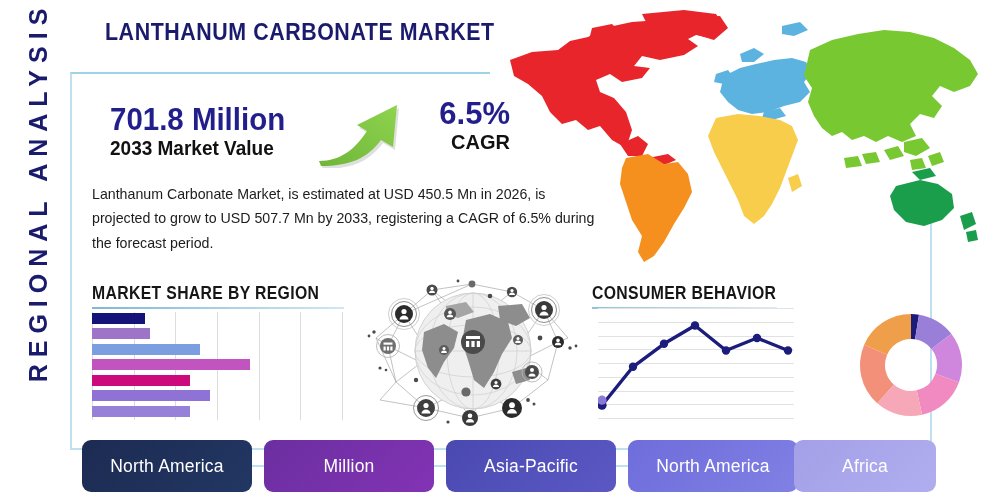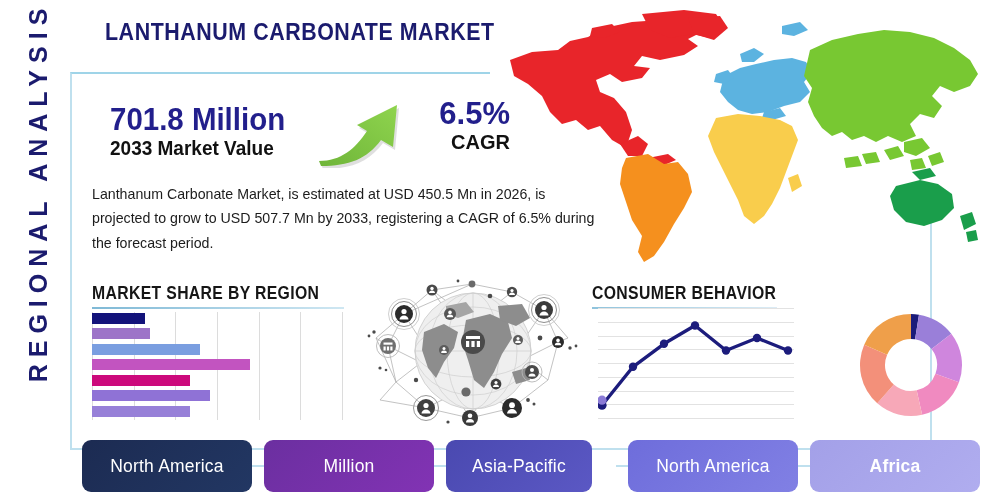--- a/index.html
+++ b/index.html
@@ -393,26 +393,26 @@
 
   <div id="regions">
       <div class="region-btn" style="left: 0px; width: 170px; background: linear-gradient(135deg, rgb(28, 43, 82), rgb(34, 55, 99));">
         <span>North America</span>
       </div>
       <div class="region-link" style="left: 170px; width: 12px;"></div>
       <div class="region-btn" style="left: 182px; width: 170px; background: linear-gradient(135deg, rgb(107, 47, 160), rgb(130, 51, 180));">
         <span>Million</span>
       </div>
       <div class="region-link" style="left: 352px; width: 12px;"></div>
-      <div class="region-btn" style="left: 364px; width: 146px; background: linear-gradient(135deg, rgb(74, 73, 176), rgb(91, 88, 196));">
+      <div class="region-btn" style="left: 364px; width: 170px; background: linear-gradient(135deg, rgb(74, 73, 176), rgb(91, 88, 196));">
         <span>Asia-Pacific</span>
       </div>
       <div class="region-link" style="left: 534px; width: 12px;"></div>
       <div class="region-btn" style="left: 546px; width: 170px; background: linear-gradient(135deg, rgb(110, 109, 219), rgb(129, 128, 228));">
         <span>North America</span>
       </div>
       <div class="region-link" style="left: 716px; width: 12px;"></div>
-      <div class="region-btn" style="left: 728px; width: 170px; background: linear-gradient(135deg, rgb(163, 160, 232), rgb(176, 173, 239)); font-weight: bold;">
+      <div class="region-btn" style="left: 712px; width: 142px; background: linear-gradient(135deg, rgb(163, 160, 232), rgb(176, 173, 239));">
         <span>Africa</span>
       </div>
     </div>
 
 </div>
 
 </body></html>

